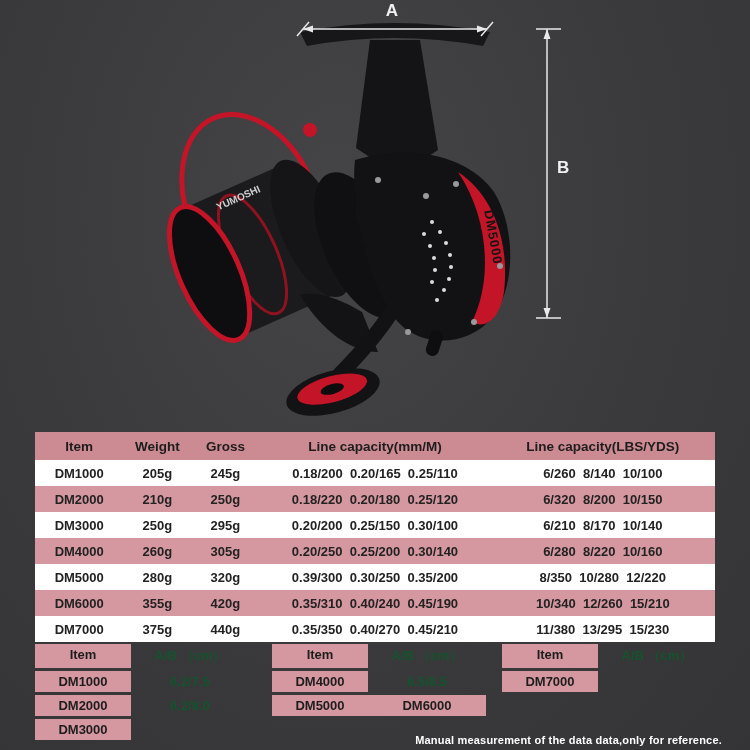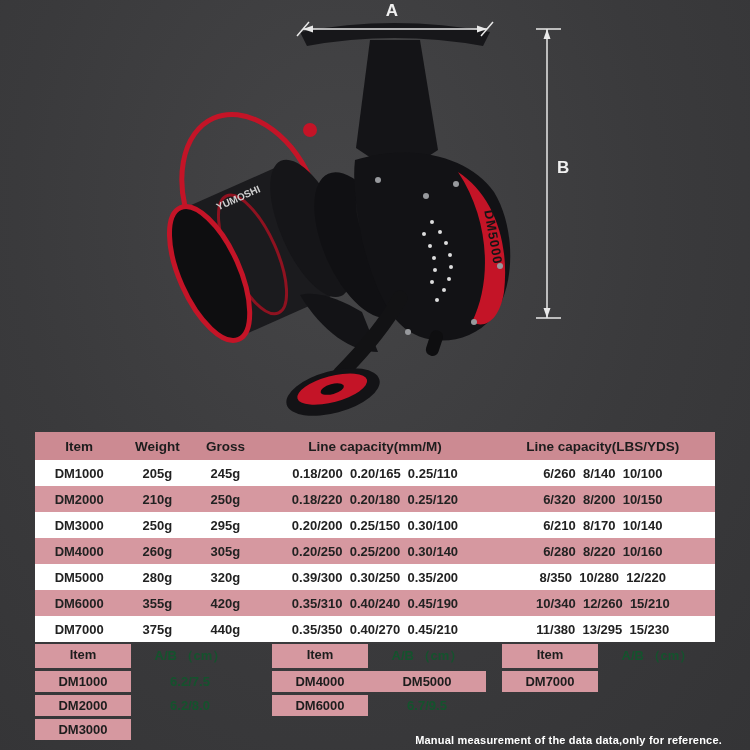--- a/index.html
+++ b/index.html
@@ -193,23 +193,23 @@
   <div class="darkcell">6.2/7.5</div>
   <div class="pinkcell">DM2000</div>
   <div class="darkcell">6.2/8.0</div>
   <div class="pinkcell">DM3000</div>
 </div>
 
 <div id="size-b" class="size-group">
   <div class="pinkcell">Item</div>
   <div class="darkcell">A/B （cm）</div>
   <div class="pinkcell">DM4000</div>
+  <div class="darkcell">6.5/8.5</div>
   <div class="pinkcell">DM5000</div>
   <div class="pinkcell">DM6000</div>
-  <div class="darkcell">6.7/9.5</div>
 </div>
 
 <div id="size-c" class="size-group">
   <div class="pinkcell">Item</div>
   <div class="darkcell">A/B （cm）</div>
   <div class="pinkcell">DM7000</div>
 </div>
 
 <div class="note">Manual measurement of the data data,only for reference.</div>
 

